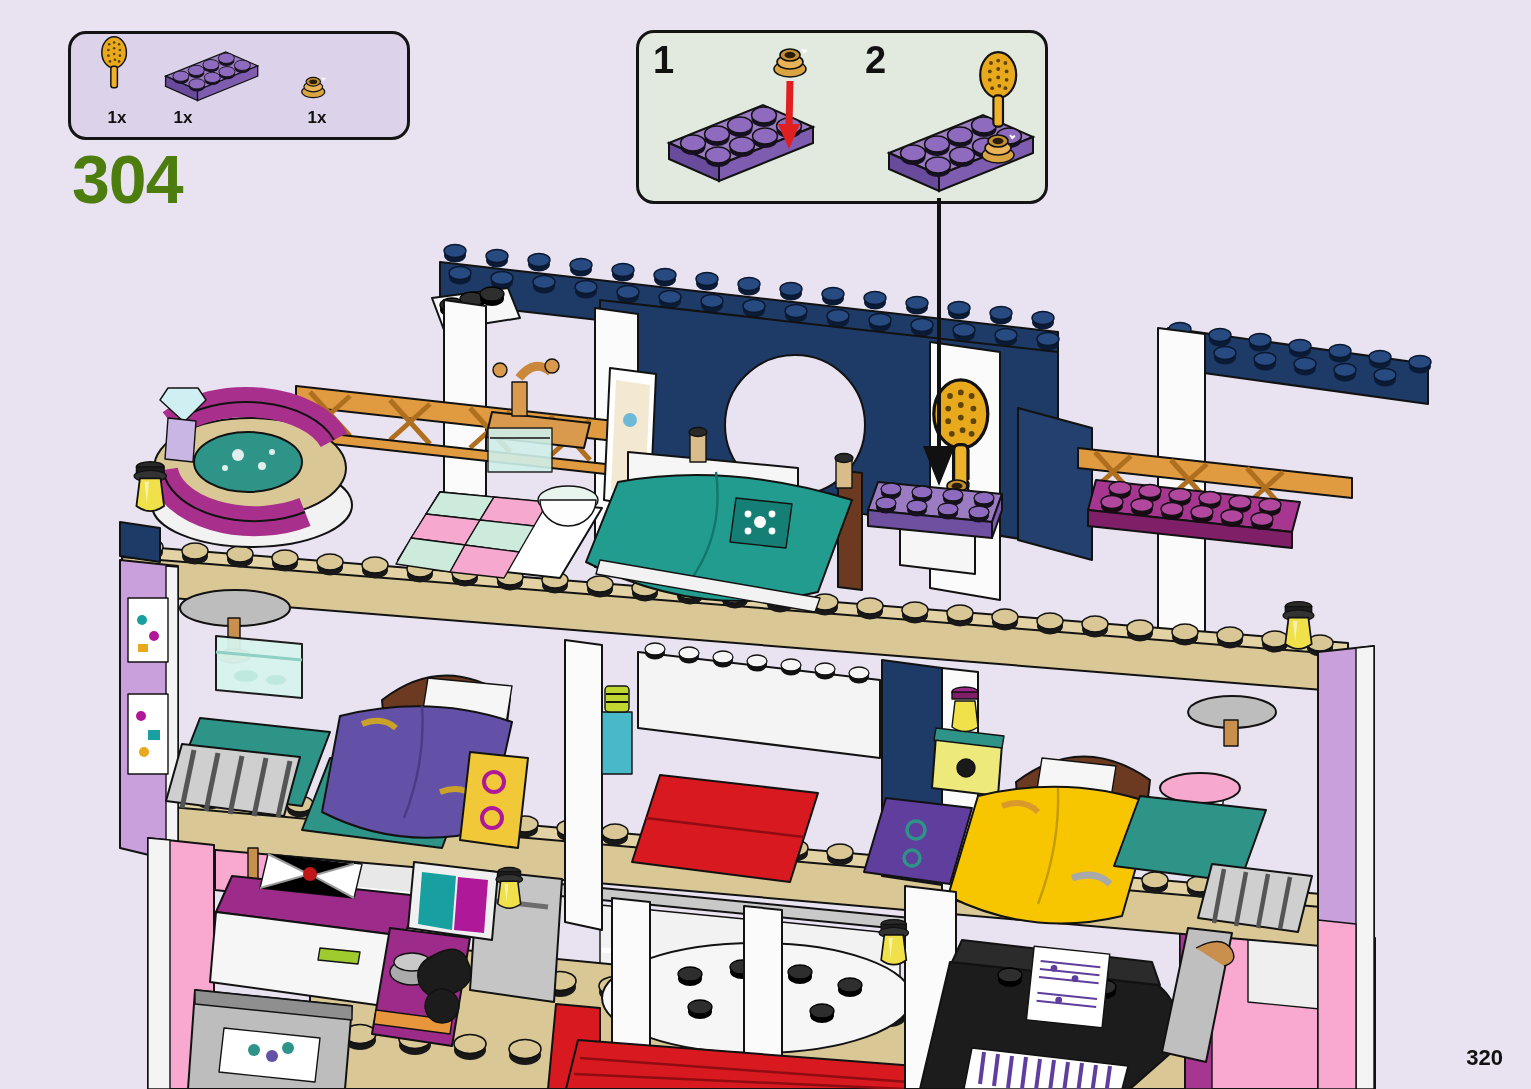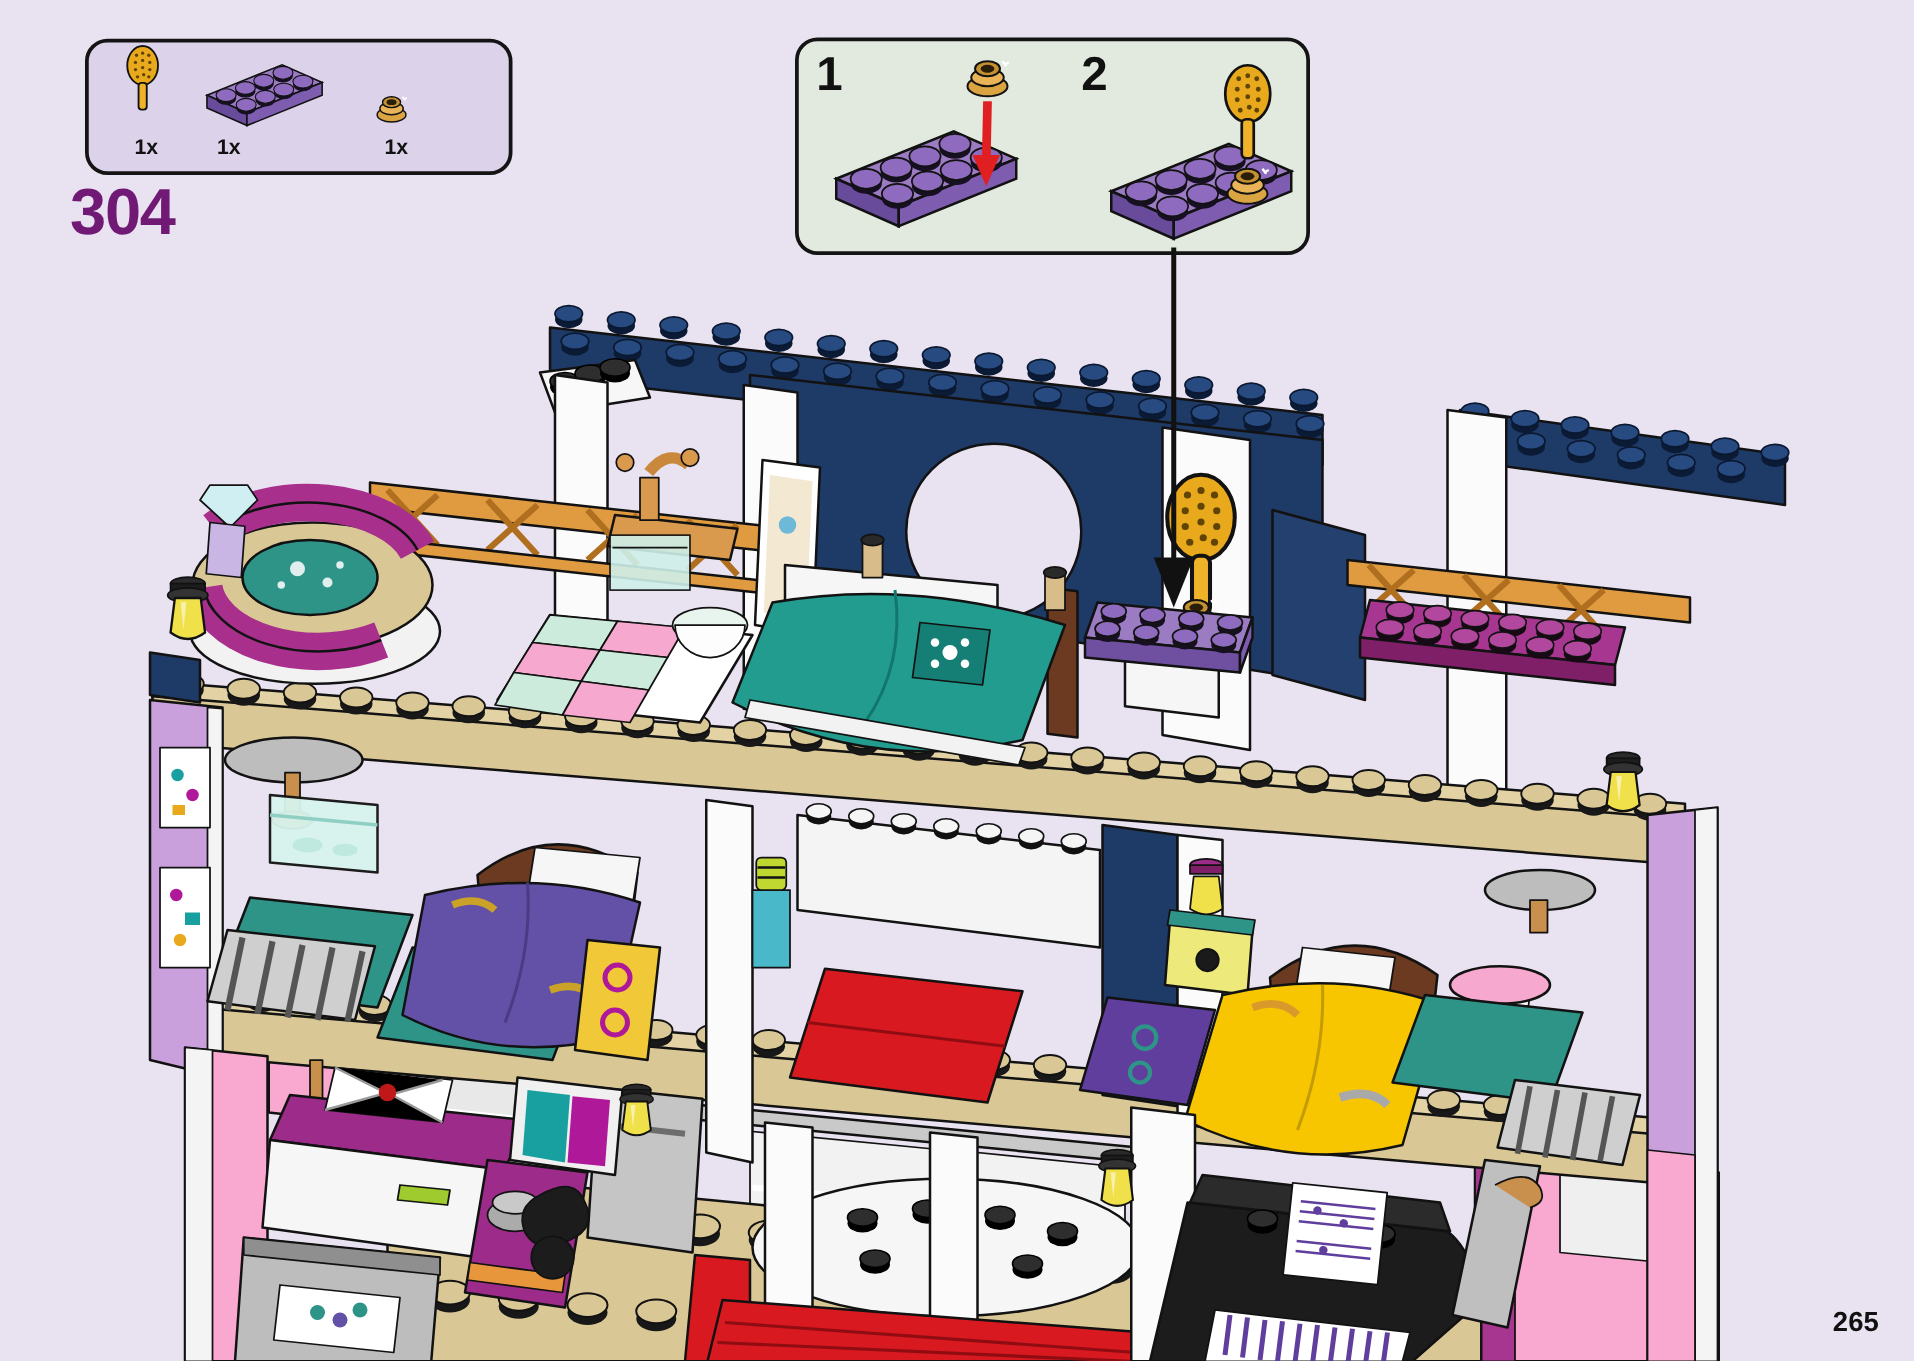--- a/index.html
+++ b/index.html
@@ -17,21 +17,21 @@
   .parts-box svg{position:absolute;left:0;top:0;}
   .qty{
     position:absolute;top:74px;font-size:17px;font-weight:bold;color:#111;
     width:48px;text-align:center;
   }
   .qty-brush{left:22px;}
   .qty-plate{left:88px;}
   .qty-knob{left:222px;}
   
   .step-number{
-    left:56px;top:140px;font-size:52px;font-weight:800;letter-spacing:-1px;color:#701a75;
+    left:72px;top:140px;font-size:68px;font-weight:800;letter-spacing:-1px;color:#4d7c0f;
   }
   
   .callout-box{
     left:636px;top:30px;width:406px;height:168px;
     background:#E2EADF;border:3.5px solid #141414;border-radius:18px;
   }
   .callout-box svg{position:absolute;left:0;top:0;}
   .substep-number{
     position:absolute;top:6px;font-size:38px;font-weight:800;color:#111;
   }
@@ -647,13 +647,13 @@
     <polygon class="ol" points="1188,928 1232,933 1206,1062 1162,1052" fill="#BFBFBF"></polygon>
   </g>
   <path class="ol1" d="M1196,948 q26,-14 36,2 q6,12 -8,16" fill="#C98F4C"></path>
 
   <g>
     <path d="M939,198 L939,452" stroke="#111" stroke-width="4"></path>
     <polygon points="923,446 955,446 939,486" fill="#111"></polygon>
   </g>
 </svg>
 
-<div class="abs page-number">265</div>
+<div class="abs page-number">320</div>
 
 </body></html>

